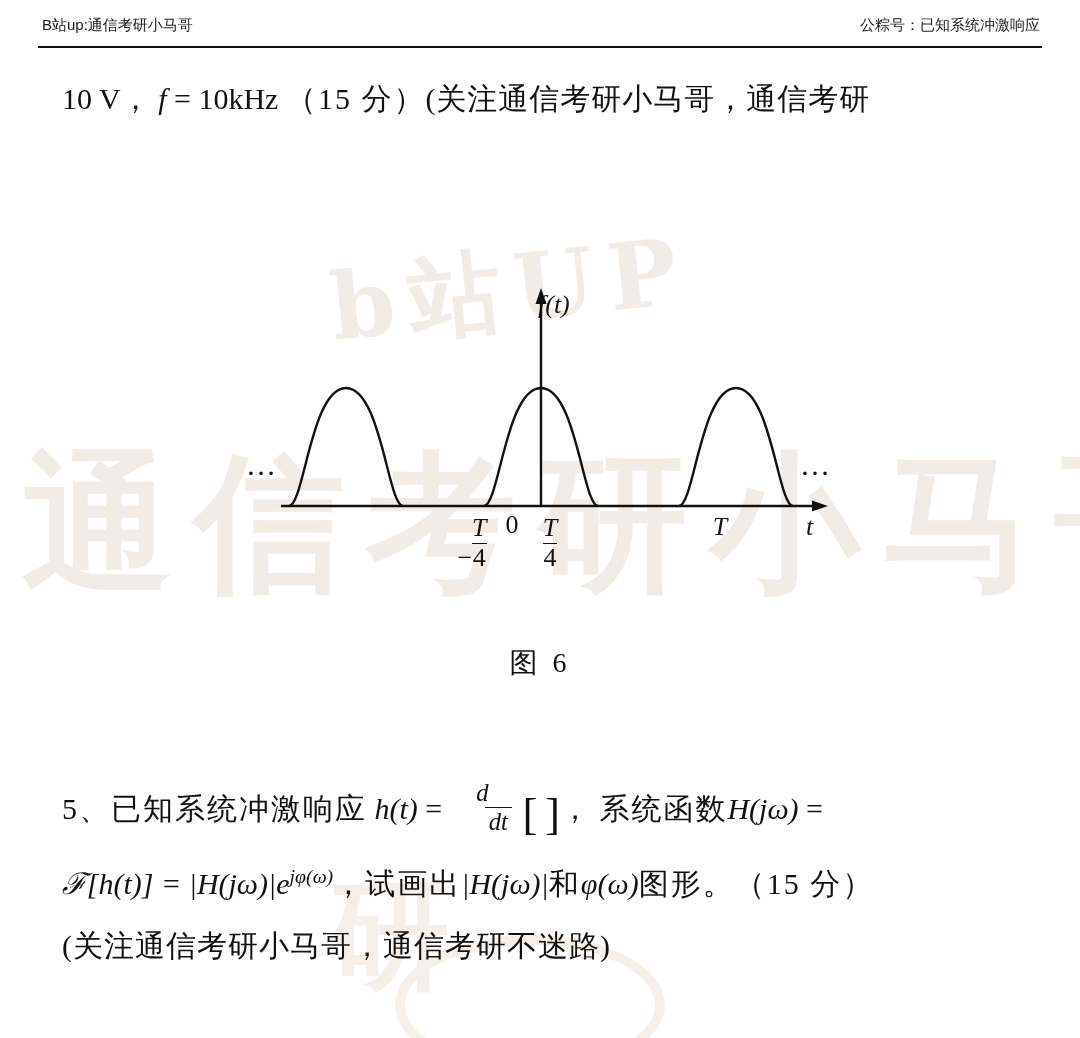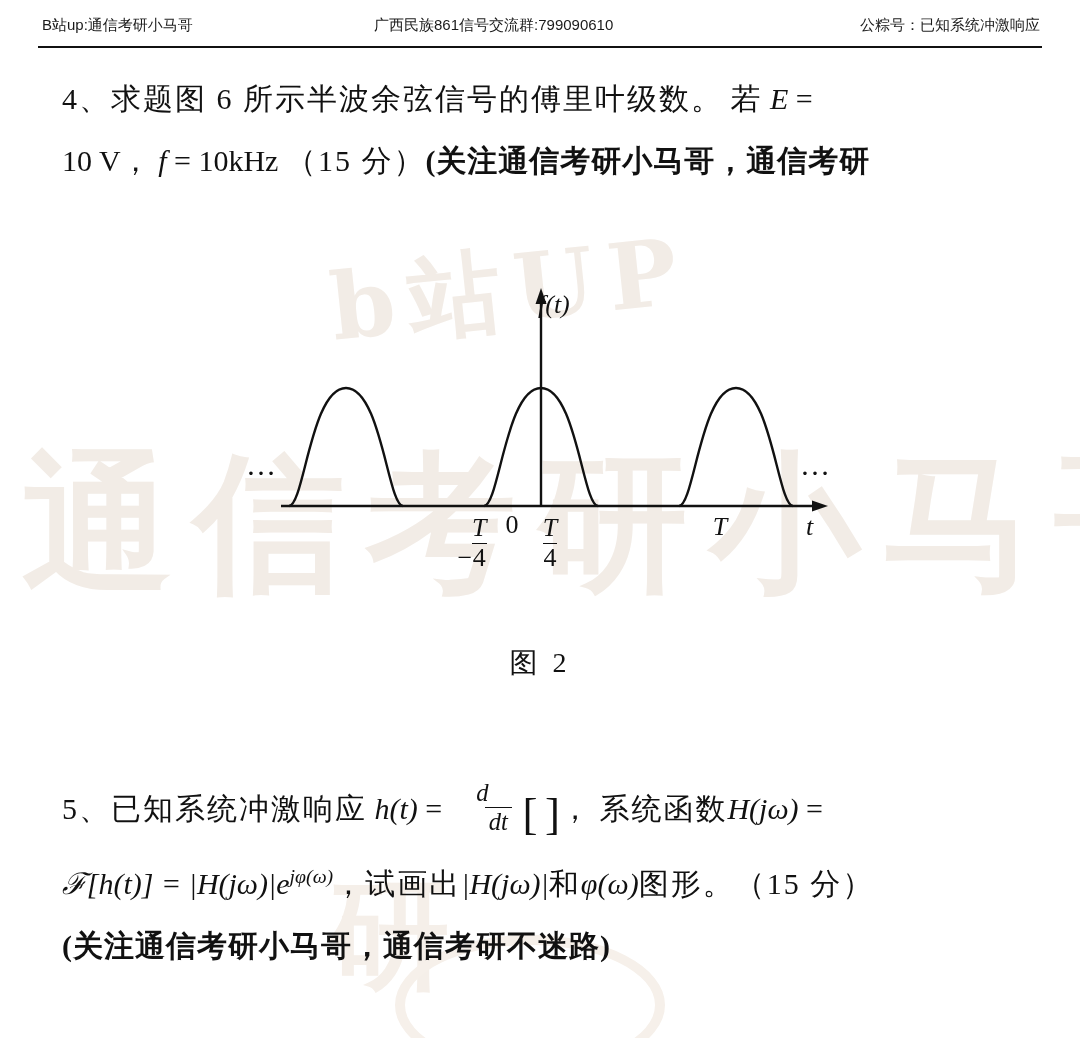--- a/index.html
+++ b/index.html
@@ -90,21 +90,21 @@
     width: 960px;
     font-size: 30px;
     line-height: 62px;
     color: #111;
   }
   #q4 { top: 68px; }
   #q5 { top: 778px; }
 
   .q-line { white-space: nowrap; }
   .cn { font-family: "Liberation Serif", serif; letter-spacing: 2px; }
-  .cn-b { font-family: "Liberation Serif", serif; font-weight: bold; letter-spacing: 1px; }
+  .cn-b { font-family: "Liberation Serif", serif; font-weight: normal; letter-spacing: 1px; }
   .mi { font-family: "Liberation Serif", serif; font-style: italic; }
   .mr { font-family: "Liberation Serif", serif; font-style: normal; }
 
   .frac {
     display: inline-block;
     vertical-align: -0.45em;
     text-align: center;
     font-size: 0.82em;
     line-height: 1.15;
     margin: 0 3px;
@@ -169,32 +169,25 @@
 
 <div class="watermark">
   <div class="wm-text wm-1">b站UP</div>
   <div class="wm-text wm-2">通信考研小马哥</div>
   <div class="wm-text wm-3">研</div>
   <div class="wm-circle"></div>
 </div>
 
 <div class="header">
   <div class="hdr-item hdr-left">B站up:通信考研小马哥</div>
-  <div class="hdr-item hdr-center">广西民族861信号交流群:799090610</div>
   <div class="hdr-item hdr-right">公粽号：已知系统冲激响应</div>
 </div>
 <div class="header-rule"></div>
 
 <div class="qblock" id="q4">
-  <div class="q-line">
-    <span class="cn">4、</span><span class="cn">求题图 6 所示半波余弦信号的傅里叶级数。</span>
-    <span class="cn">若</span>
-    <span class="mi">E</span>
-    <span class="mr">=</span>
-  </div>
   <div class="q-line">
     <span class="mr">10 V，</span>
     <span class="mi">f</span>
     <span class="mr">=</span>
     <span class="mr">10kHz</span>
     <span class="cn">（15 分）</span><span class="cn-b">(关注通信考研小马哥，通信考研</span>
   </div>
 </div>
 
 <div class="figure">
@@ -222,21 +215,21 @@
   <div class="tick-label" style="left:440px; top:252px; width:64px;">
     <span>−</span><span class="tfrac"><span class="n">T</span><span class="d">4</span></span>
   </div>
 
   <div class="tick-label" style="left:528px; top:252px; width:44px;">
     <span class="tfrac"><span class="n">T</span><span class="d">4</span></span>
   </div>
 
   <div class="tick-label" style="left:698px; top:250px; width:44px; font-style:italic;">T</div>
 
-  <div class="fig-caption">图 2</div>
+  <div class="fig-caption">图 6</div>
 </div>
 
 <div class="qblock" id="q5">
   <div class="q-line">
     <span class="cn">5、</span><span class="cn">已知系统冲激响应</span>
     <span class="mi">h(t)</span>
     <span class="mr">=</span>
     <span class="frac">
       <span class="num mi">d</span>
       <span class="den mi">dt</span>

